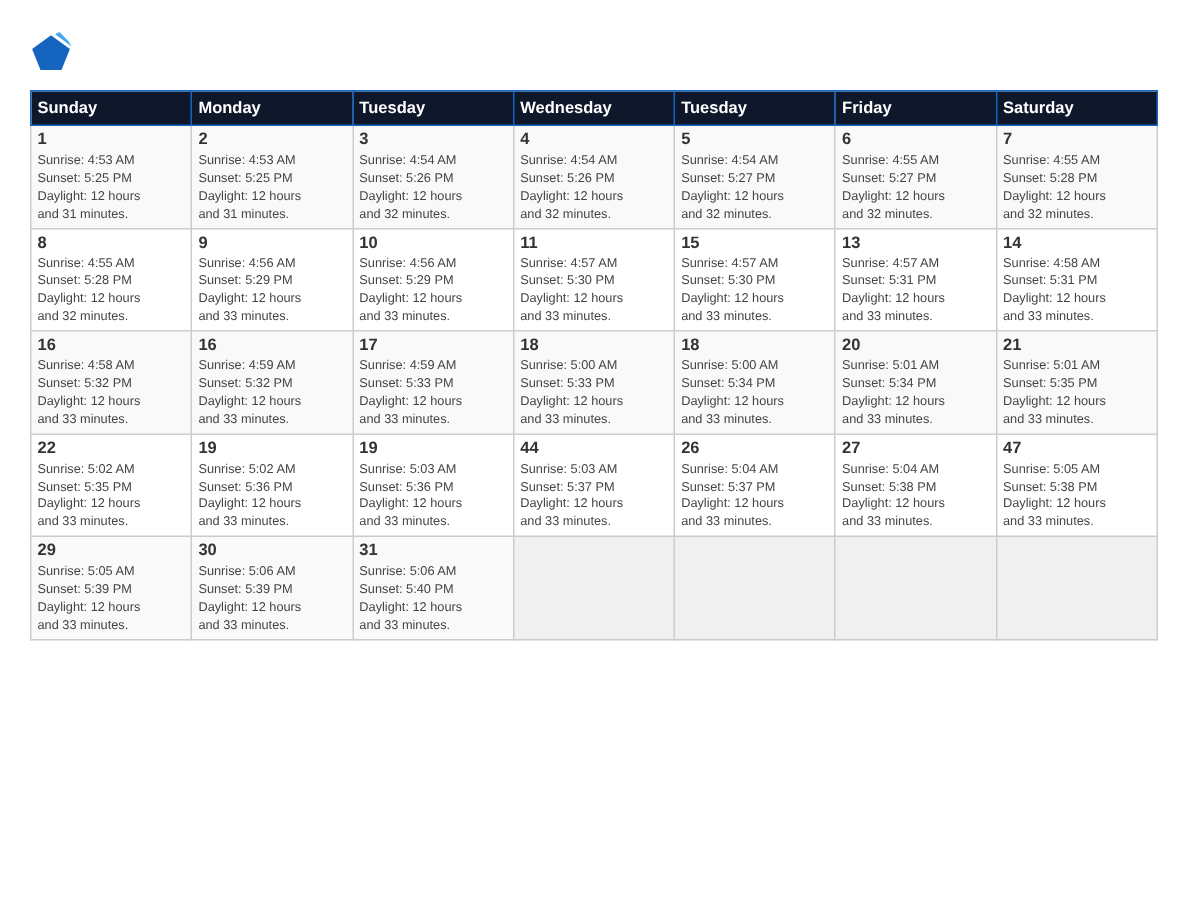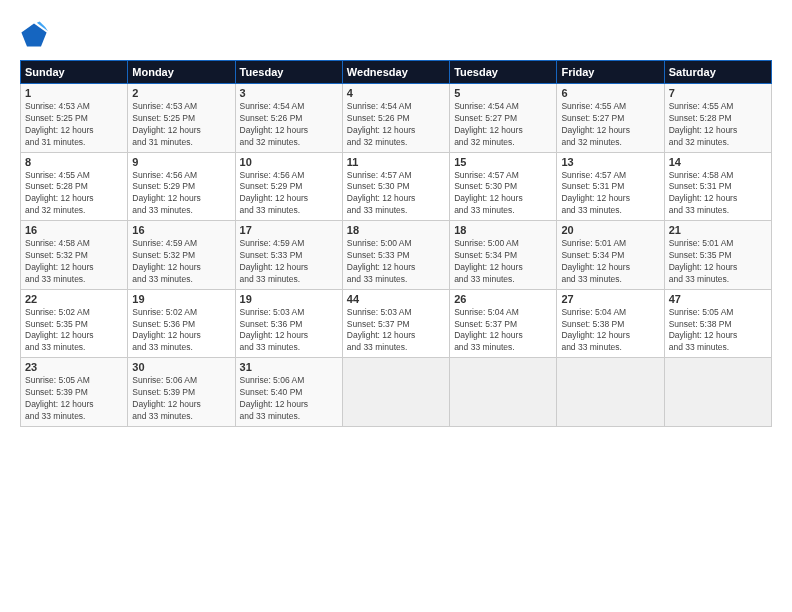--- a/index.html
+++ b/index.html
@@ -326,21 +326,21 @@
           <td>
             <span class="day-num">47</span>
             <div class="day-info" style="white-space: pre-line;">Sunrise: 5:05 AM
 Sunset: 5:38 PM
 Daylight: 12 hours
 and 33 minutes.</div>
           </td>
         </tr>
         <tr>
           <td>
-            <span class="day-num">23</span>
+            <span class="day-num">29</span>
             <div class="day-info" style="white-space: pre-line;">Sunrise: 5:05 AM
 Sunset: 5:39 PM
 Daylight: 12 hours
 and 33 minutes.</div>
           </td>
           <td>
             <span class="day-num">30</span>
             <div class="day-info" style="white-space: pre-line;">Sunrise: 5:06 AM
 Sunset: 5:39 PM
 Daylight: 12 hours

